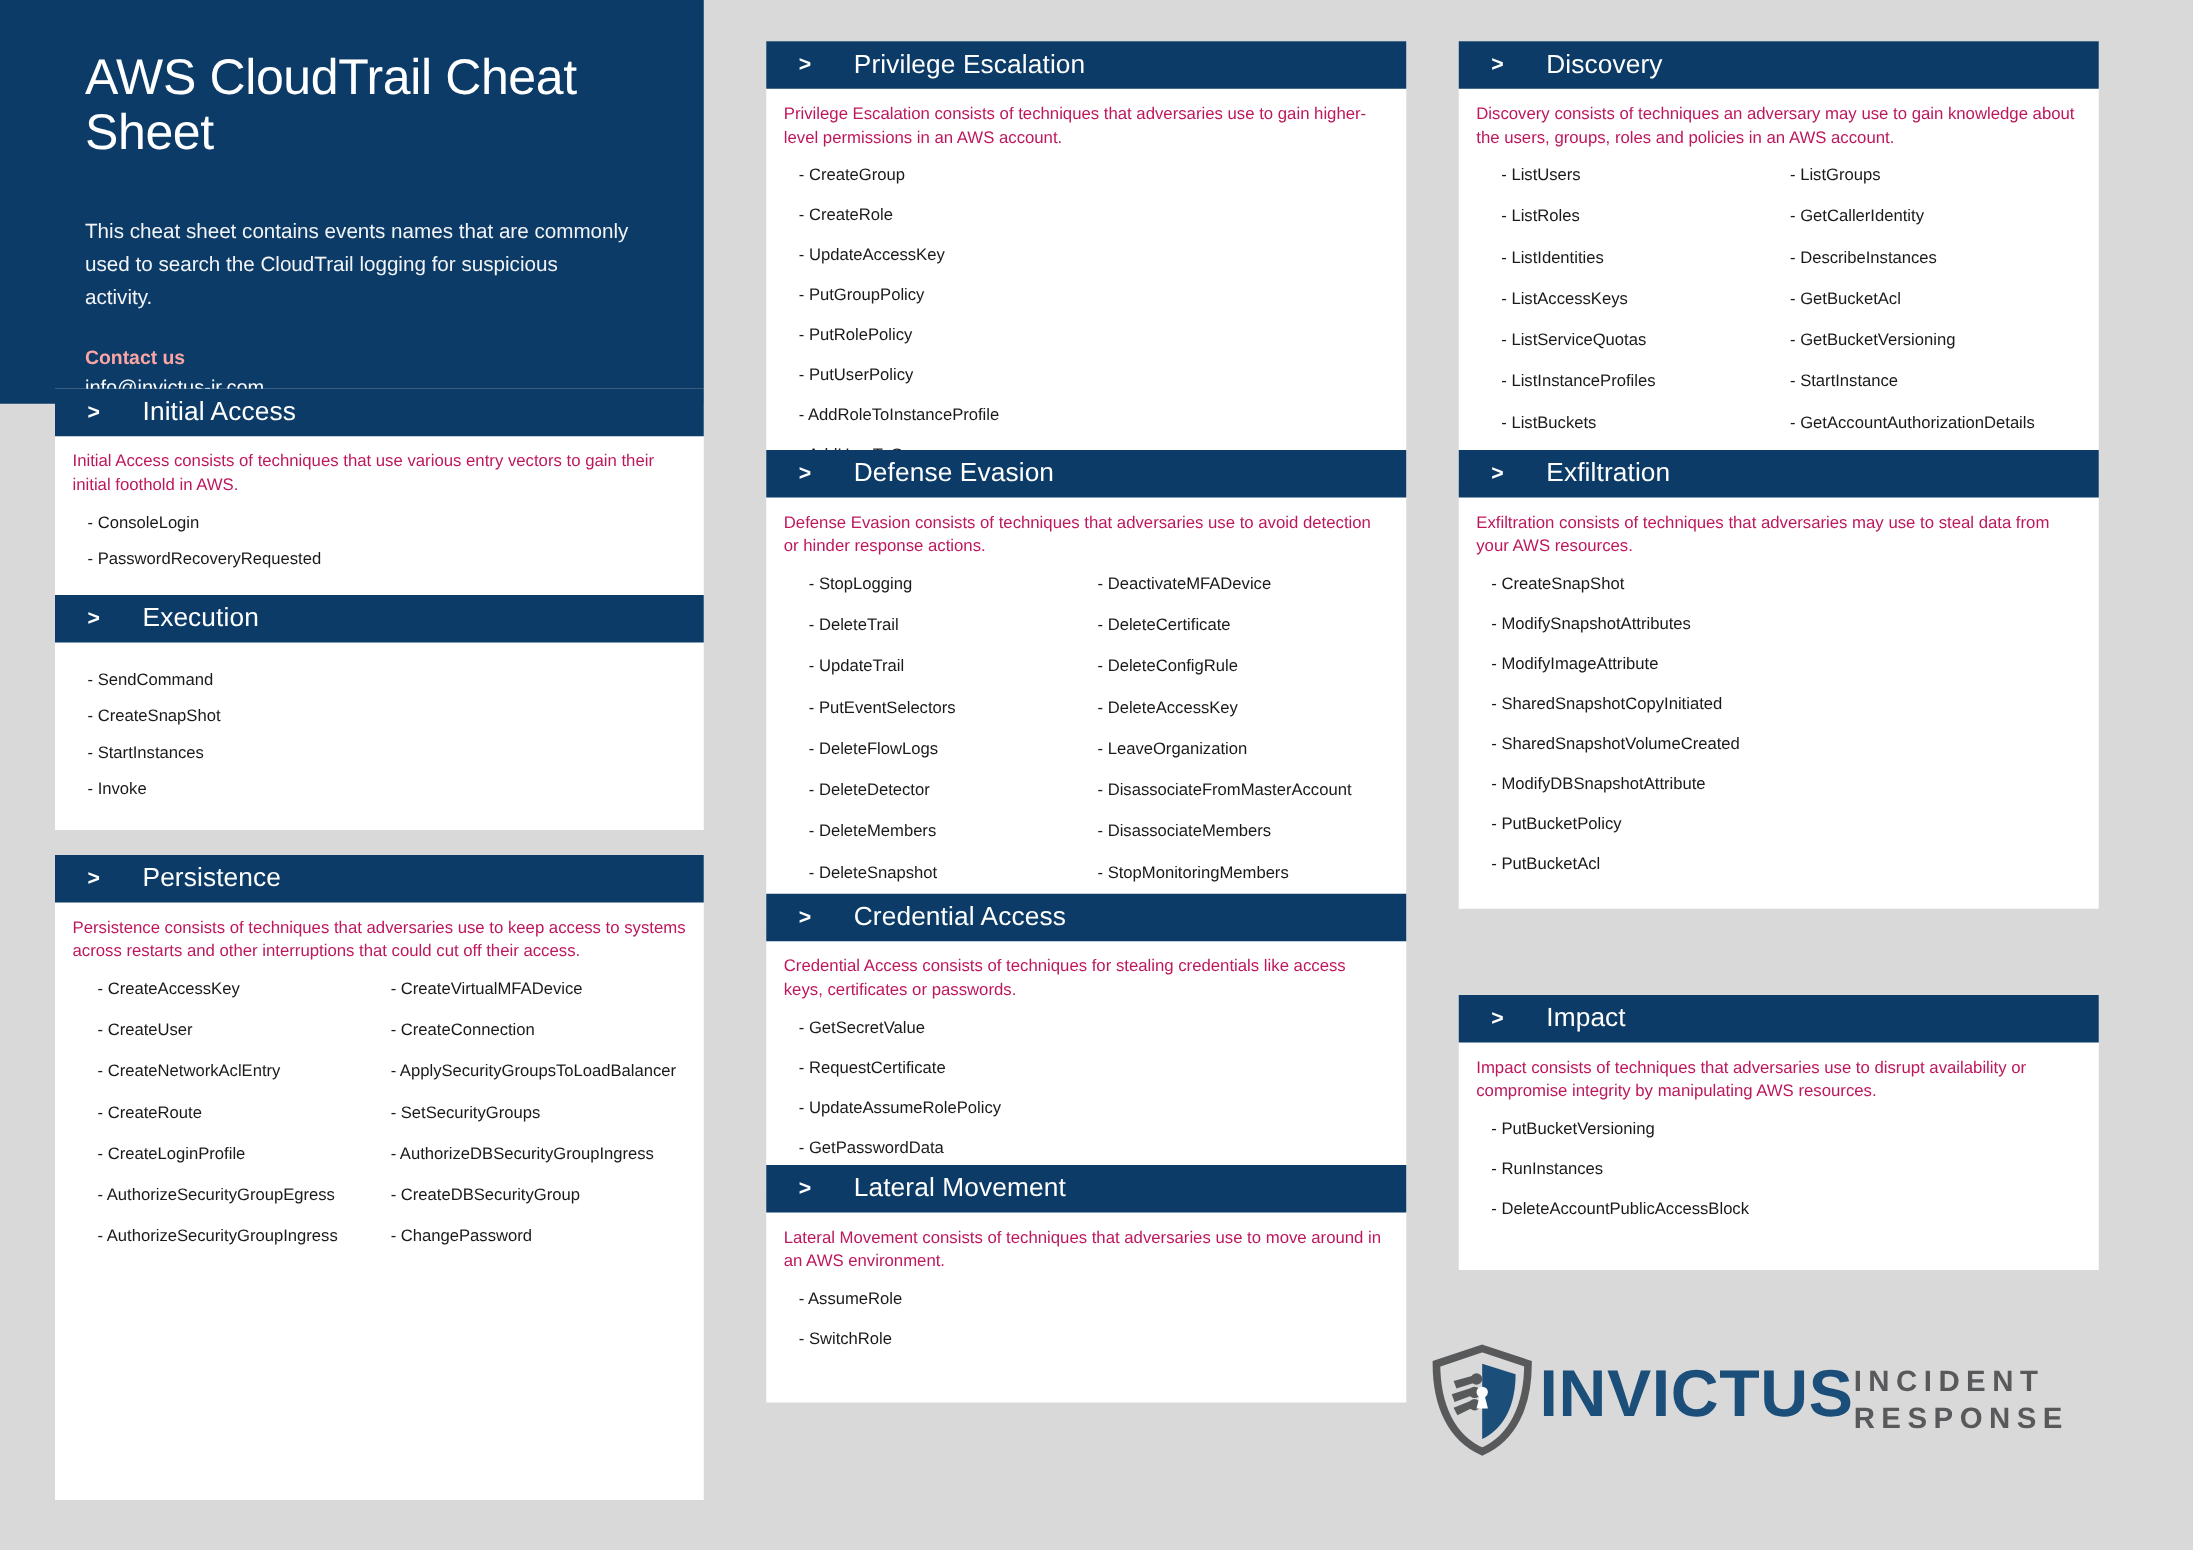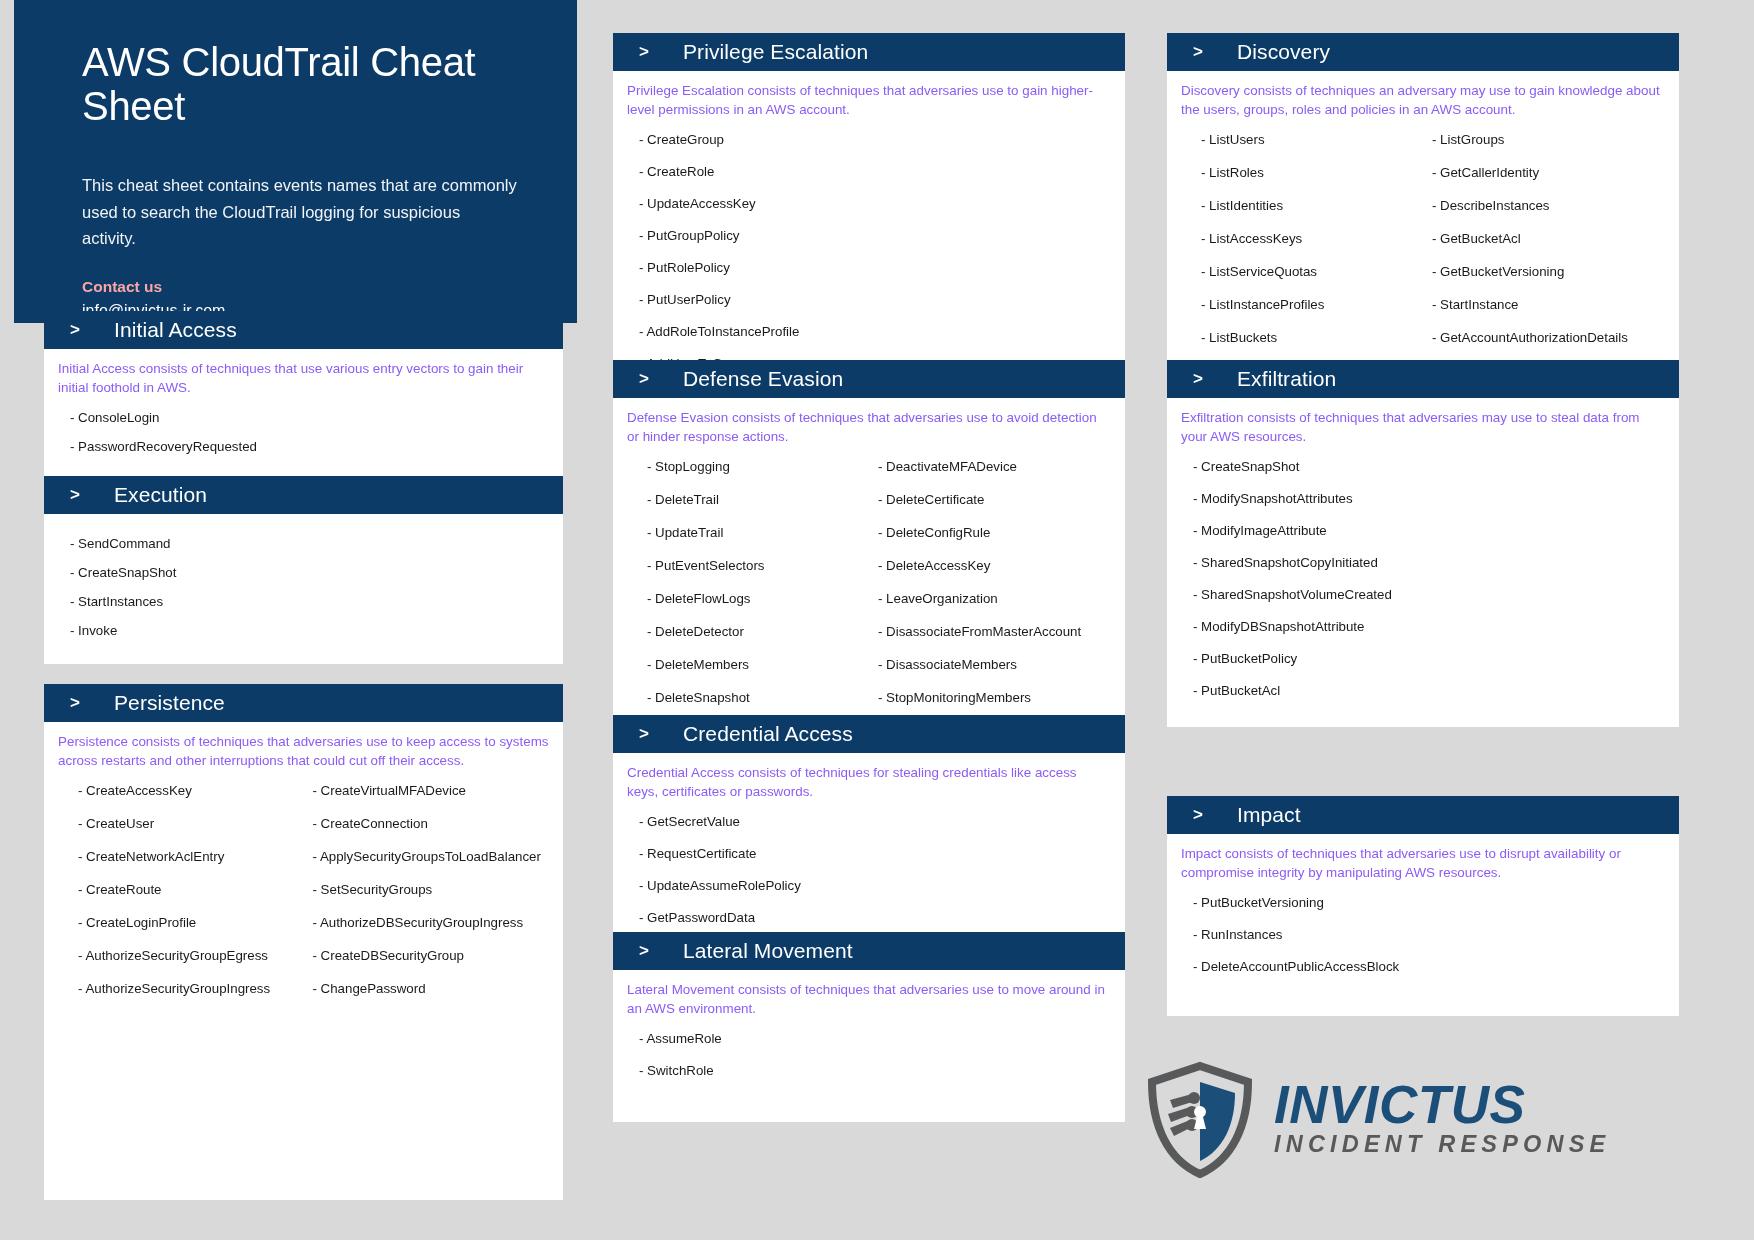--- a/index.html
+++ b/index.html
@@ -24,21 +24,20 @@
   
   #header-panel {
     position: absolute;
     left: 0;
     top: 0;
     width: 563px;
     height: 323px;
     background: #0b3b66;
     box-sizing: border-box;
     padding: 40px 60px 0 68px;
-    margin-left: 14px;
   }
   #header-title {
     color: #ffffff;
     font-size: 40px;
     font-weight: normal;
     letter-spacing: -0.3px;
     margin: 0 0 44px 0;
     line-height: 1.1;
   }
   #header-desc {
@@ -86,21 +85,21 @@
     color: #ffffff;
     font-size: 21px;
     font-weight: normal;
     letter-spacing: 0.1px;
   }
   .card-body {
     padding: 10px 14px 12px 14px;
   }
   .card-desc {
     font-size: 13.4px;
-    color: #8b5cf6;
+    color: #be185d;
     line-height: 1.45;
     margin: 0 0 12px 0;
   }
   .items {
     list-style: none;
     margin: 12px;
     padding: 0;
   }
   .items li {
     font-size: 13.3px;
@@ -144,24 +143,21 @@
     position: absolute;
     left: 1140px;
     top: 1060px;
     width: 540px;
     height: 120px;
     display: flex;
     align-items: center;
   }
   #logo-text {
     display: flex;
-    flex-direction: column;
     justify-content: center;
-    margin-left: 14px;
-    font-style: italic;
   }
   #logo-name {
     font-size: 53px;
     font-weight: bold;
     color: #1b4f7a;
     line-height: 0.95;
     letter-spacing: 0.5px;
   }
   #logo-tagline {
     font-size: 23.5px;

